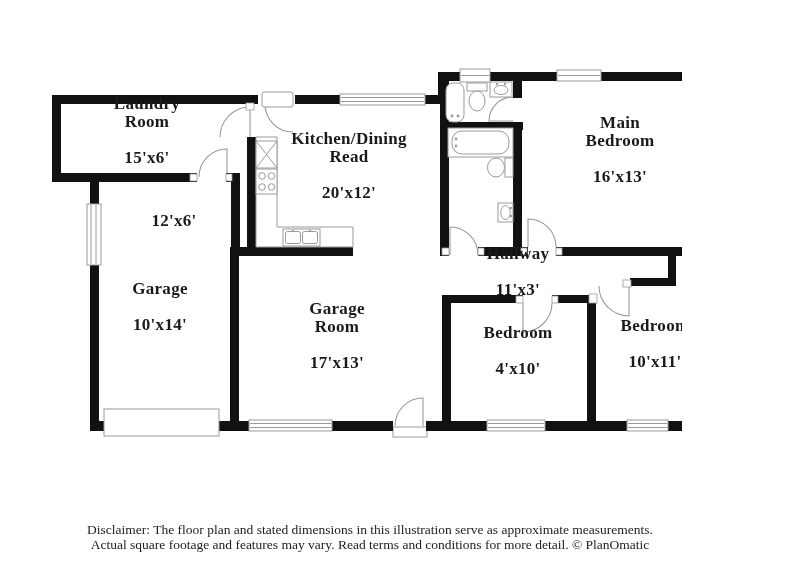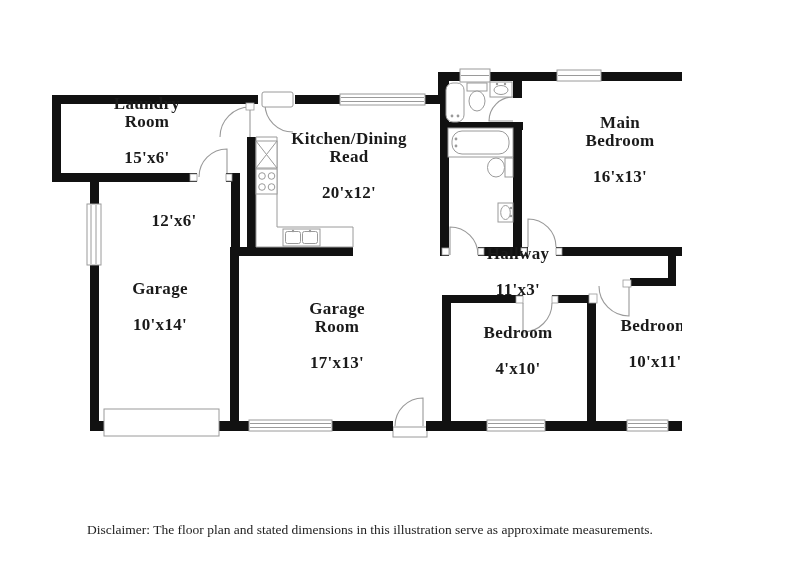--- a/index.html
+++ b/index.html
@@ -235,14 +235,15 @@
     <div>Bedroom</div>
     <div>4'x10'</div>
   </div>
   <div class="label" style="left:655px;top:344px">
     <div>Bedroom</div>
     <div>10'x11'</div>
   </div>
 
   <div class="disclaimer">
     <div>Disclaimer: The floor plan and stated dimensions in this illustration serve as approximate measurements.</div>
+    <div>Actual square footage and features may vary. Read terms and conditions for more detail. © PlanOmatic</div>
   </div>
 </div>
 
 </body></html>

